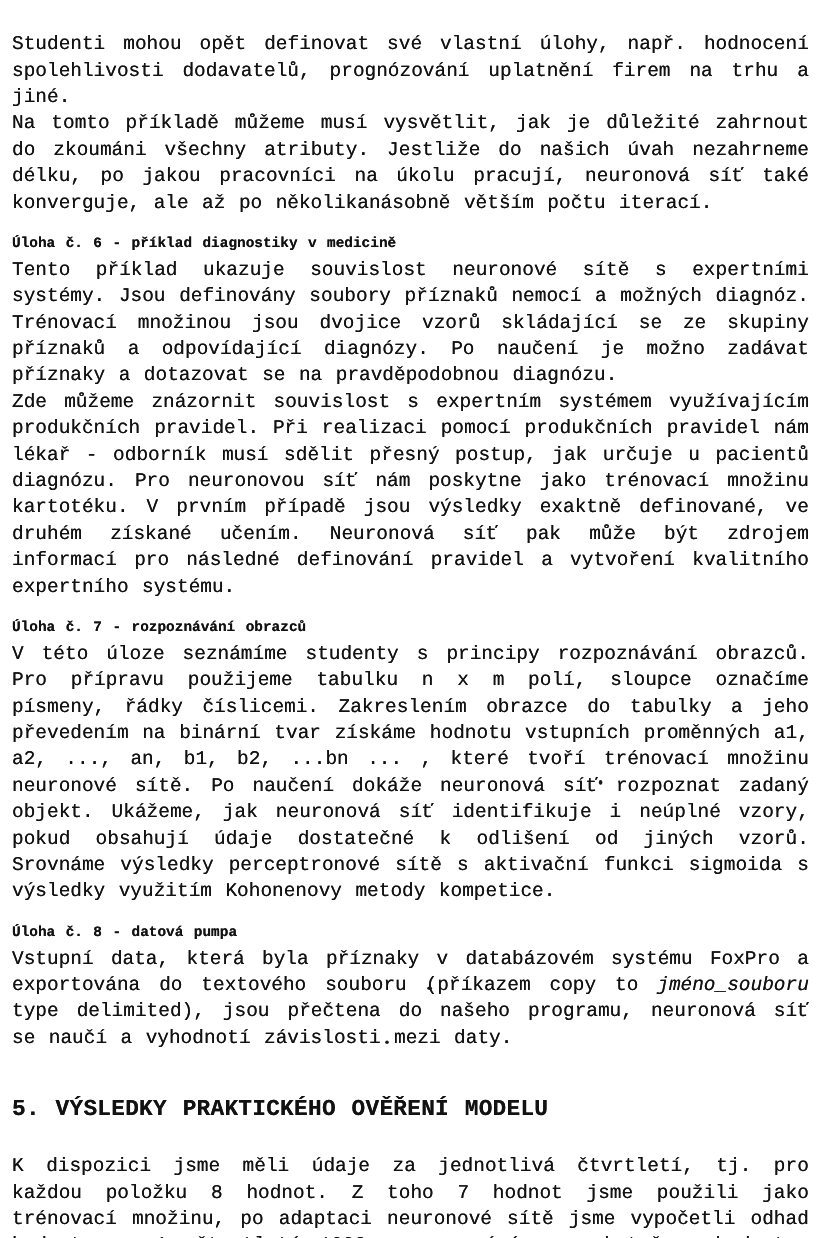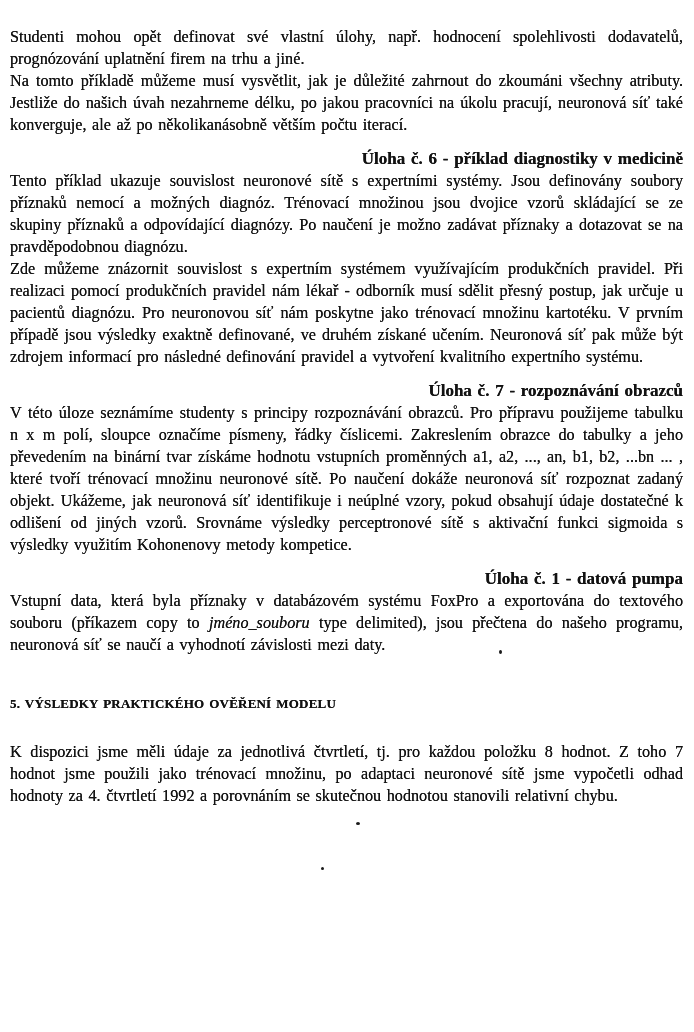--- a/index.html
+++ b/index.html
@@ -6,46 +6,46 @@
     margin: 0;
     padding: 0;
     background: #ffffff;
   }
   .page {
     position: relative;
     width: 694px;
     height: 1032px;
     box-sizing: border-box;
     background: #ffffff;
-    padding: 26px 11px 0 10px;
+    padding: 26px 20px 0 10px;
     overflow: hidden;
-    font-family: Liberation Serif, serif;
+    font-family: Liberation Mono, monospace;
     font-size: 16.2px;
     line-height: 22px;
     color: #121212;
     
     text-shadow: 0 0 0.55px rgba(0,0,0,0.85);
     word-spacing: 1.5px;
   }
   .para {
     margin: 0;
     text-align: justify;
   }
   .block { margin: 0; }
   .task { margin-top: 12px; }
   .task-heading {
     margin: 0;
-    font-size: 17px;
+    font-size: 12px;
     font-weight: bold;
-    text-align: right;
+    text-align: left;
     line-height: 22px;
   }
   .chapter-heading {
     margin: 36px 0 25px 0;
-    font-size: 13px;
+    font-size: 19px;
     font-weight: bold;
     letter-spacing: 0.2px;
     line-height: 24px;
     text-align: left;
   }
   .italic { font-style: italic; }
   .artifact {
     position: absolute;
     background: #1a1a1a;
     border-radius: 50%;
@@ -69,21 +69,21 @@
     <p class="para">Tento příklad ukazuje souvislost neuronové sítě s expertními systémy. Jsou definovány soubory příznaků nemocí a možných diagnóz. Trénovací množinou jsou dvojice vzorů skládající se ze skupiny příznaků a odpovídající diagnózy. Po naučení je možno zadávat příznaky a dotazovat se na pravděpodobnou diagnózu.</p>
     <p class="para">Zde můžeme znázornit souvislost s expertním systémem využívajícím produkčních pravidel. Při realizaci pomocí produkčních pravidel nám lékař - odborník musí sdělit přesný postup, jak určuje u pacientů diagnózu. Pro neuronovou síť nám poskytne jako trénovací množinu kartotéku. V prvním případě jsou výsledky exaktně definované, ve druhém získané učením. Neuronová síť pak může být zdrojem informací pro následné definování pravidel a vytvoření kvalitního expertního systému.</p>
   </div>
 
   <div class="block task">
     <h3 class="task-heading">Úloha č. 7 - rozpoznávání obrazců</h3>
     <p class="para">V této úloze seznámíme studenty s principy rozpoznávání obrazců. Pro přípravu použijeme tabulku n x m polí, sloupce označíme písmeny, řádky číslicemi. Zakreslením obrazce do tabulky a jeho převedením na binární tvar získáme hodnotu vstupních proměnných a1, a2, ..., an, b1, b2, ...bn ... , které tvoří trénovací množinu neuronové sítě. Po naučení dokáže neuronová síť rozpoznat zadaný objekt. Ukážeme, jak neuronová síť identifikuje i neúplné vzory, pokud obsahují údaje dostatečné k odlišení od jiných vzorů. Srovnáme výsledky perceptronové sítě s aktivační funkci sigmoida s výsledky využitím Kohonenovy metody kompetice.</p>
   </div>
 
   <div class="block task">
-    <h3 class="task-heading">Úloha č. 1 - datová pumpa</h3>
+    <h3 class="task-heading">Úloha č. 8 - datová pumpa</h3>
     <p class="para"><span>Vstupní data, která byla příznaky v databázovém systému FoxPro a exportována do textového souboru (příkazem copy to </span><span class="italic">jméno_souboru</span><span> type delimited), jsou přečtena do našeho programu, neuronová síť se naučí a vyhodnotí závislosti mezi daty.</span></p>
   </div>
 
   <h2 class="chapter-heading">5. VÝSLEDKY PRAKTICKÉHO OVĚŘENÍ MODELU</h2>
 
   <div class="block">
     <p class="para">K dispozici jsme měli údaje za jednotlivá čtvrtletí, tj. pro každou položku 8 hodnot. Z toho 7 hodnot jsme použili jako trénovací množinu, po adaptaci neuronové sítě jsme vypočetli odhad hodnoty za 4. čtvrtletí 1992 a porovnáním se skutečnou hodnotou stanovili relativní chybu.</p>
   </div>
 
   <span class="artifact a1"></span>

